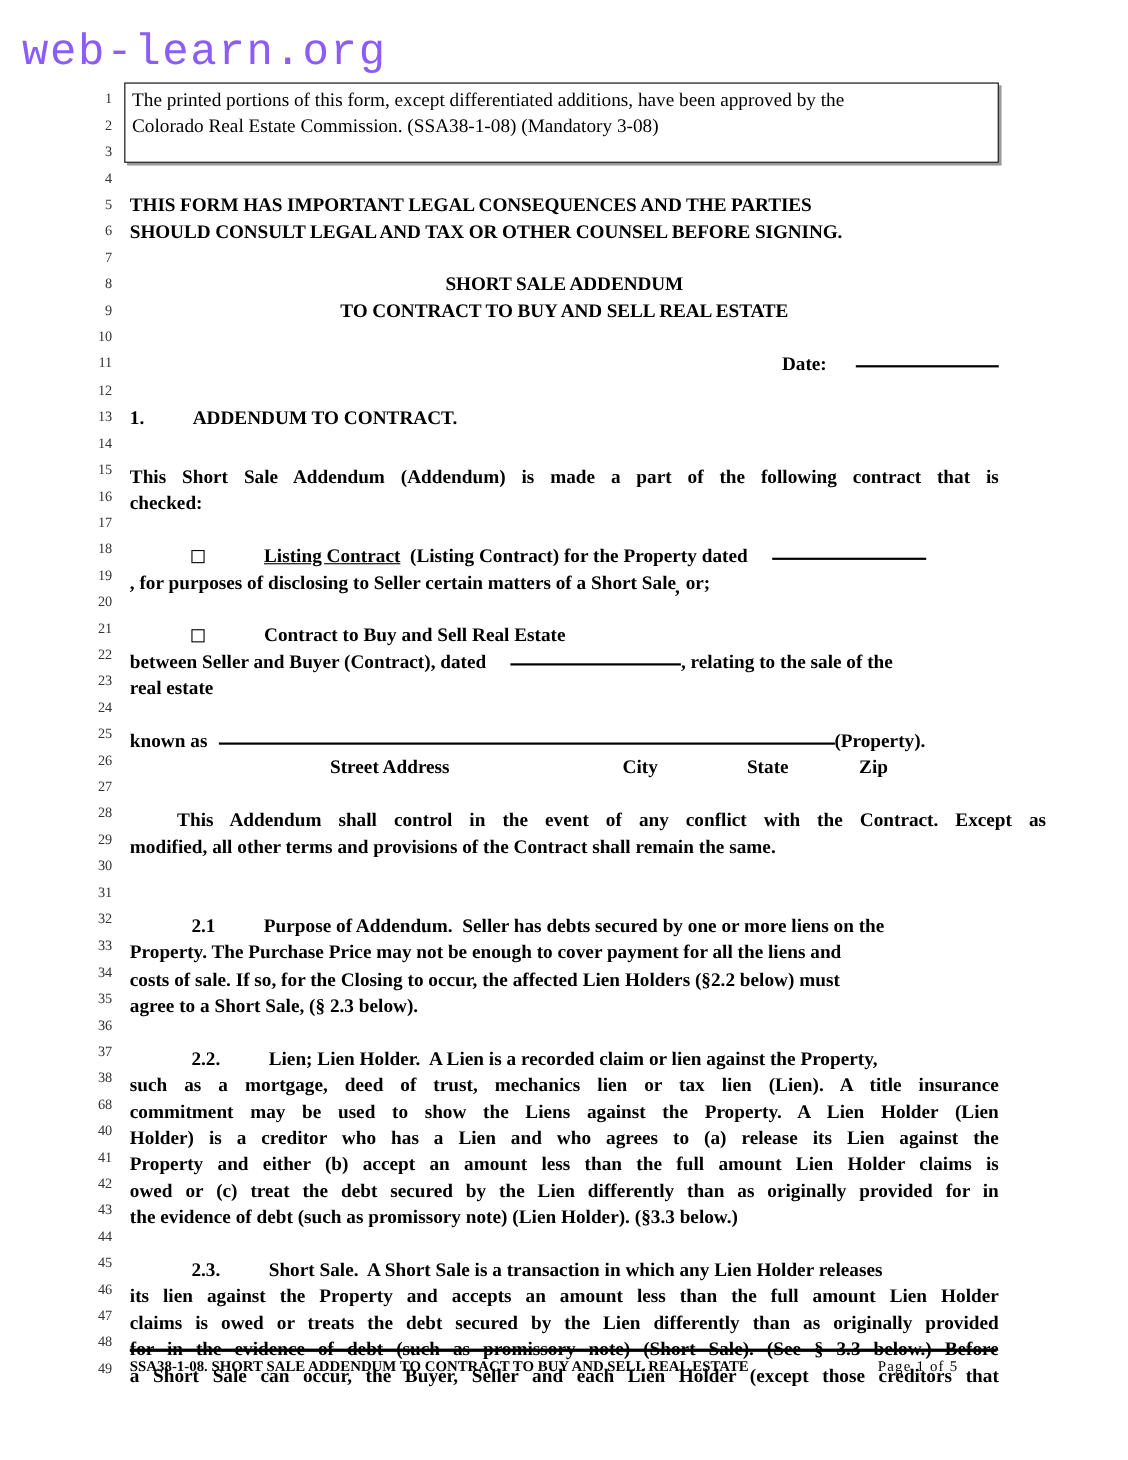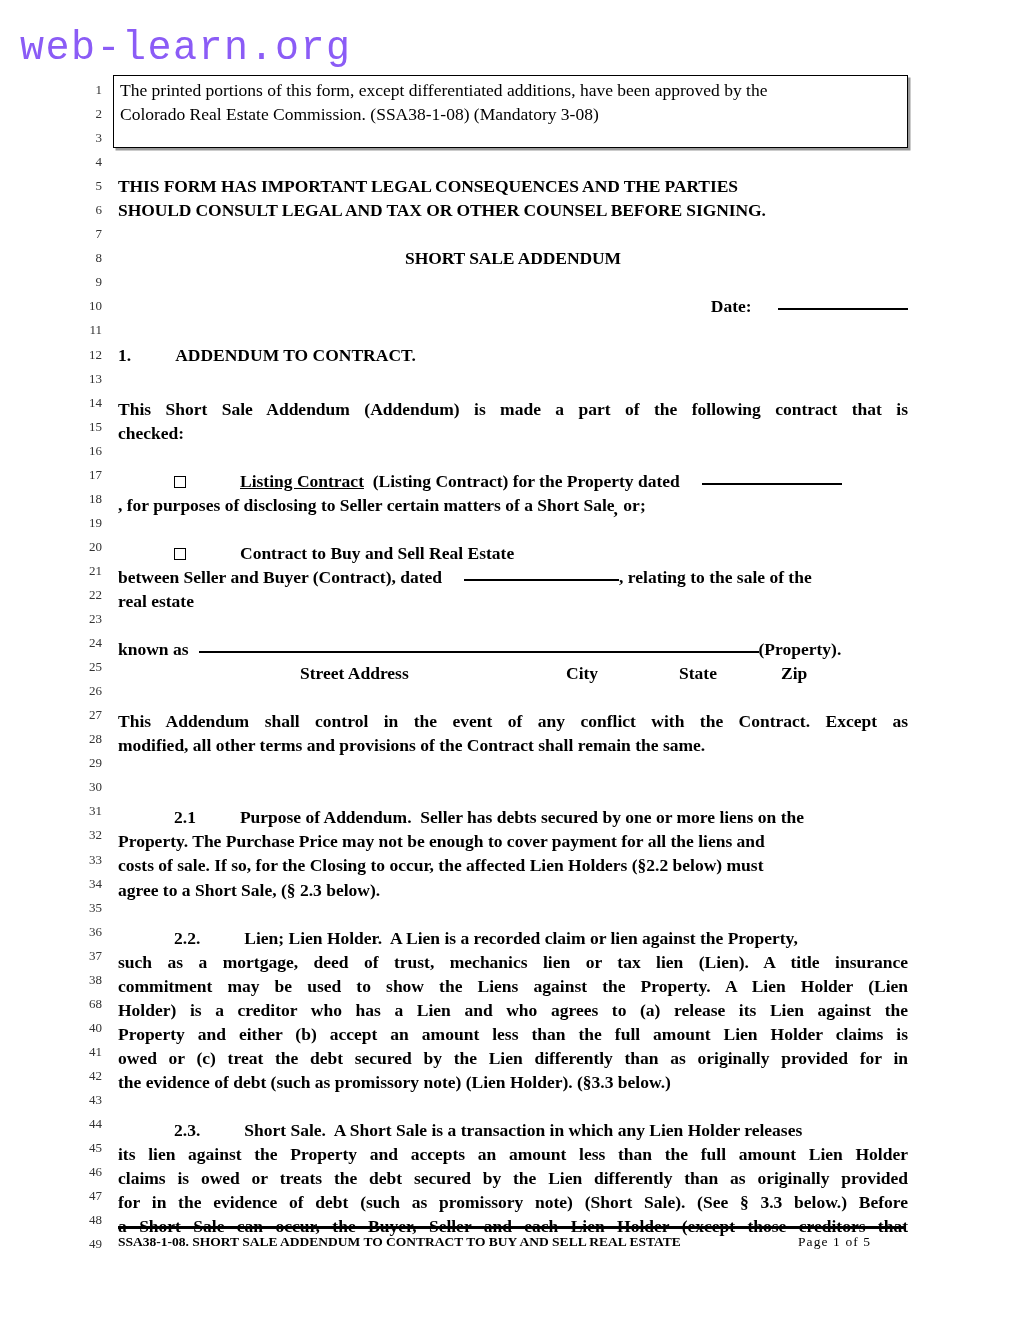--- a/index.html
+++ b/index.html
@@ -239,20 +239,21 @@
   <div class="blank"></div>
 
   <div class="row capline">THIS FORM HAS IMPORTANT LEGAL CONSEQUENCES AND THE PARTIES</div>
 
   <div class="row capline">SHOULD CONSULT LEGAL AND TAX OR OTHER COUNSEL BEFORE SIGNING.</div>
 
   <div class="blank"></div>
 
   <div class="row capline center">SHORT SALE ADDENDUM</div>
 
+  <div class="row capline center">TO CONTRACT TO BUY AND SELL REAL ESTATE</div>
 
   <div class="blank"></div>
 
   <div class="row right">
     <span class="b">Date:</span>
     <span class="sp-sm"></span><span class="rule rule-date"></span>
   </div>
 
   <div class="blank"></div>
 
@@ -295,21 +296,21 @@
 
   <div class="addr-labels">
     <span style="left:182px;">Street Address</span>
     <span style="left:448px;">City</span>
     <span style="left:548px;margin-left:13px;">State</span>
     <span style="left:663px;">Zip</span>
   </div>
 
   <div class="blank"></div>
 
-  <div class="row b just" style="width:790px;">This Addendum shall control in the event of any conflict with the Contract.   Except as</div>
+  <div class="row b just" style="width:790px;margin-left:43px;">This Addendum shall control in the event of any conflict with the Contract.   Except as</div>
 
   <div class="row b">modified, all other terms and provisions of the Contract shall remain the same.</div>
 
   <div class="blank"></div>
 
 
   <div class="blank"></div>
 
   <div class="row">
     <span class="indent" style="width:56px;"></span><span class="b">2.1</span><span class="sp-md"></span><span class="b">Purpose of Addendum.</span><span class="b">&nbsp; </span><span class="b">Seller has debts secured by one or more liens on the</span>

